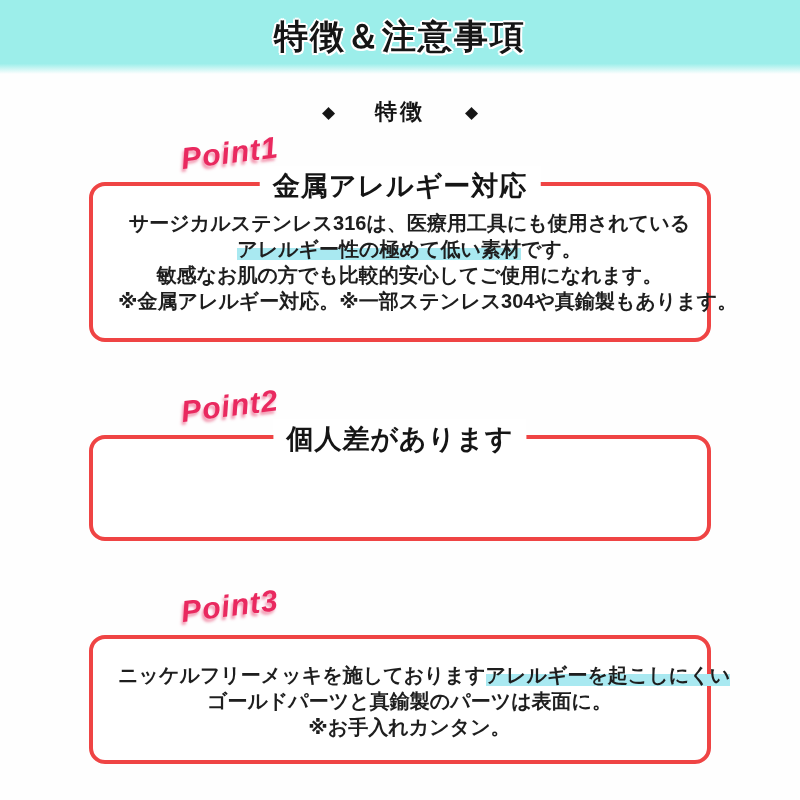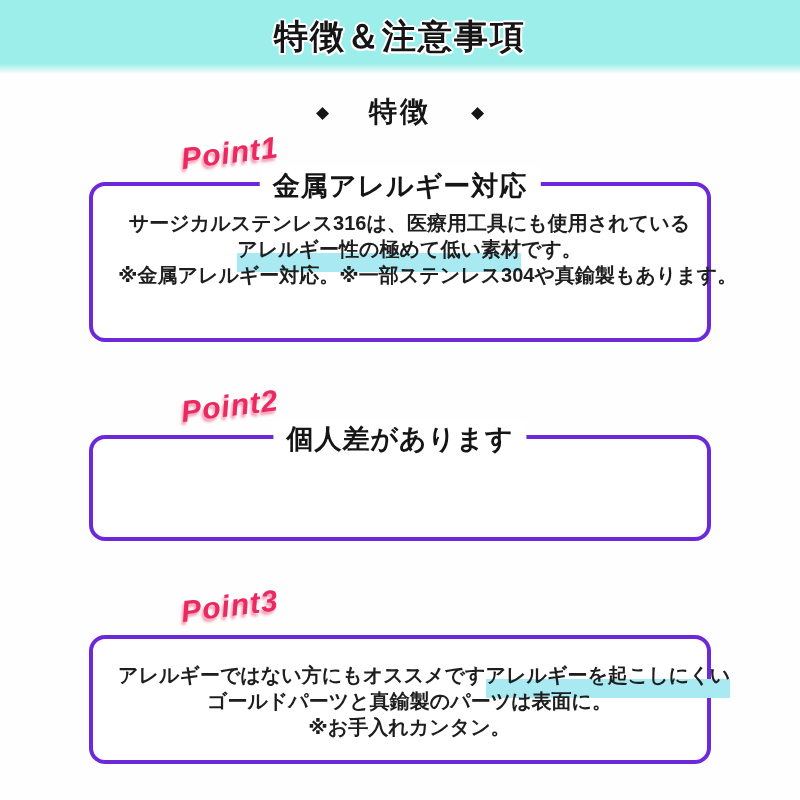--- a/index.html
+++ b/index.html
@@ -23,55 +23,55 @@
       1.5px 1.5px 0 #fff,-1.5px 1.5px 0 #fff,1.5px -1.5px 0 #fff,-1.5px -1.5px 0 #fff;
     font-family: Liberation Serif, serif;
   }
   
   .subhead{
     margin-top:24px;height:28px;
     display:flex;align-items:center;justify-content:center;gap:40px;
     color:#151515;
   }
   .subhead .dia{font-size:17px;line-height:1;}
-  .subhead .lbl{font-size:28px;font-weight:800;letter-spacing:3px;}
+  .subhead .lbl{font-size:22px;font-weight:800;letter-spacing:3px;}
   
   .section{position:relative;width:622px;margin-left:89px;}
   .sec1{margin-top:56px;}
   .sec2{margin-top:93px;}
   .sec3{margin-top:94px;}
   .point-label{
     position:absolute;top:-46px;left:92px;z-index:2;
     font-size:30px;font-weight:800;font-style:italic;
     color:#e9295f;
     transform:rotate(-7deg);
     text-shadow:-2px 3px 3px rgba(240,130,160,.85);
     letter-spacing:1px;
   }
   .box{
     position:relative;
-    border:4px solid #6d28d9;border-radius:16px;
+    border:4px solid #ef4444;border-radius:16px;
     background:#fff;box-sizing:border-box;
   }
   .sec1 .box{height:160px;}
   .sec2 .box{height:106px;}
   .sec3 .box{height:129px;}
   .box-title{
     position:absolute;top:-20px;left:50%;transform:translateX(-50%);
     background:#fff;padding:0 13px;
     font-size:27px;font-weight:800;letter-spacing:1px;line-height:40px;
     white-space:nowrap;color:#151515;
   }
   .body{padding:24px 6px 0 25px;font-size:20px;line-height:26px;}
   .sec2 .body{padding-top:21px;}
   .sec3 .body{padding-top:23px;}
   .line{white-space:nowrap;text-align:center;}
   .hl{
     background:linear-gradient(180deg,rgba(0,0,0,0) 45%,#a9e9f1 45%);
-    padding-bottom:12px;
+    padding-bottom:0;
   }
 </style>
 </head>
 <body>
 
 <header class="band">
   <div class="band-title">特徴＆注意事項</div>
 </header>
 
 <div class="subhead">
@@ -85,39 +85,42 @@
   <div class="box">
     <div class="box-title">金属アレルギー対応</div>
     <div class="body">
       <div class="line">
         <span>サージカルステンレス316は、医療用工具にも使用されている</span>
       </div>
       <div class="line">
         <span class="hl">アレルギー性の極めて低い素材</span><span>です。</span>
       </div>
       <div class="line">
+        <span>敏感なお肌の方でも比較的安心してご使用になれます。</span>
+      </div>
+      <div class="line">
         <span>※金属アレルギー対応。※一部ステンレス304や真鍮製もあります。</span>
       </div>
     </div>
   </div>
 </section>
 
 <section class="section sec2">
   <div class="point-label">Point2</div>
   <div class="box">
     <div class="box-title">個人差があります</div>
   </div>
 </section>
 
 <section class="section sec3">
   <div class="point-label">Point3</div>
   <div class="box">
     <div class="body">
       <div class="line">
-        <span>アレルギーではない方にもオススメです</span><span class="hl">アレルギーを起こしにくい</span>
+        <span>ニッケルフリーメッキを施しております</span><span class="hl">アレルギーを起こしにくい</span>
       </div>
       <div class="line">
         <span>ゴールドパーツと真鍮製のパーツは表面に。</span>
       </div>
       <div class="line">
         <span>※お手入れカンタン。</span>
       </div>
     </div>
   </div>
 </section>

